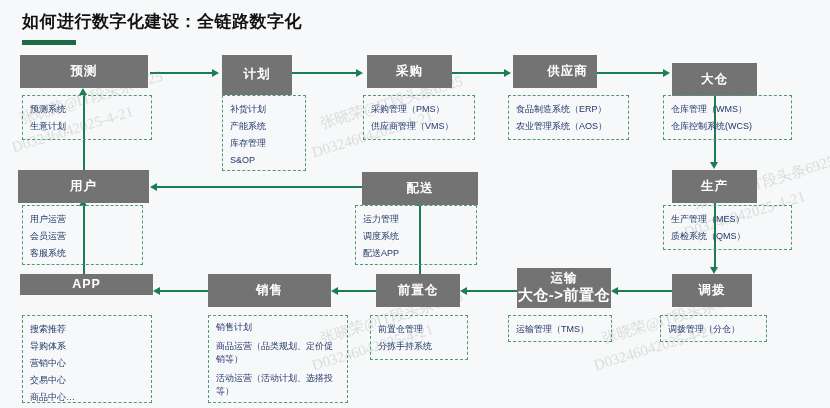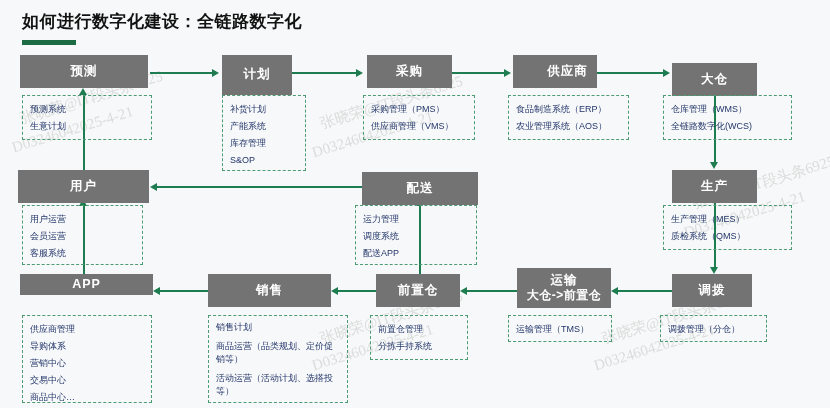--- a/index.html
+++ b/index.html
@@ -28,21 +28,21 @@
     position:absolute;
     background:#737373;
     color:#ffffff;
     display:flex;align-items:center;justify-content:center;
     flex-direction:column;
     font-size:12.5px;font-weight:bold;
     letter-spacing:1px;
     line-height:1.25;
     box-sizing:border-box;
   }
-  .node .sub{font-size:12px;font-weight:bold;letter-spacing:.5px;}
+  .node .sub{font-size:15px;font-weight:bold;letter-spacing:.5px;}
 
   
   .detail{
     position:absolute;
     border:1px dashed #4d9b73;
     box-sizing:border-box;
     padding:5px 7px;
     color:#23366b;
     font-size:9px;
     line-height:1.9;
@@ -163,21 +163,21 @@
   <div class="detail" style="left:363px;top:95px;width:112px;height:45px;">
     <div>采购管理（PMS）</div>
     <div>供应商管理（VMS）</div>
   </div>
   <div class="detail" style="left:508px;top:95px;width:121px;height:45px;">
     <div>食品制造系统（ERP）</div>
     <div>农业管理系统（AOS）</div>
   </div>
   <div class="detail" style="left:663px;top:95px;width:129px;height:45px;">
     <div>仓库管理（WMS）</div>
-    <div>全链路数字化(WCS)</div>
+    <div>仓库控制系统(WCS)</div>
   </div>
 
   <div class="node" style="left:18px;top:170px;width:131px;height:33px;">
     <span>用户</span>
   </div>
   <div class="node" style="left:362px;top:172px;width:116px;height:33px;">
     <span>配送</span>
   </div>
   <div class="node" style="left:672px;top:170px;width:85px;height:33px;">
     <span>生产</span>
@@ -209,21 +209,21 @@
   </div>
   <div class="node" style="left:517px;top:268px;width:94px;height:40px;">
     <span>运输</span>
     <span class="sub">大仓-&gt;前置仓</span>
   </div>
   <div class="node" style="left:672px;top:274px;width:80px;height:33px;">
     <span>调拨</span>
   </div>
 
   <div class="detail" style="left:22px;top:315px;width:130px;height:88px;">
-    <div>供应商管理</div>
+    <div>搜索推荐</div>
     <div>导购体系</div>
     <div>营销中心</div>
     <div>交易中心</div>
     <div>商品中心…</div>
   </div>
   <div class="detail" style="left:370px;top:315px;width:98px;height:45px;">
     <div>前置仓管理</div>
     <div>分拣手持系统</div>
   </div>
   <div class="detail wrap" style="left:208px;top:315px;width:140px;height:88px;">

